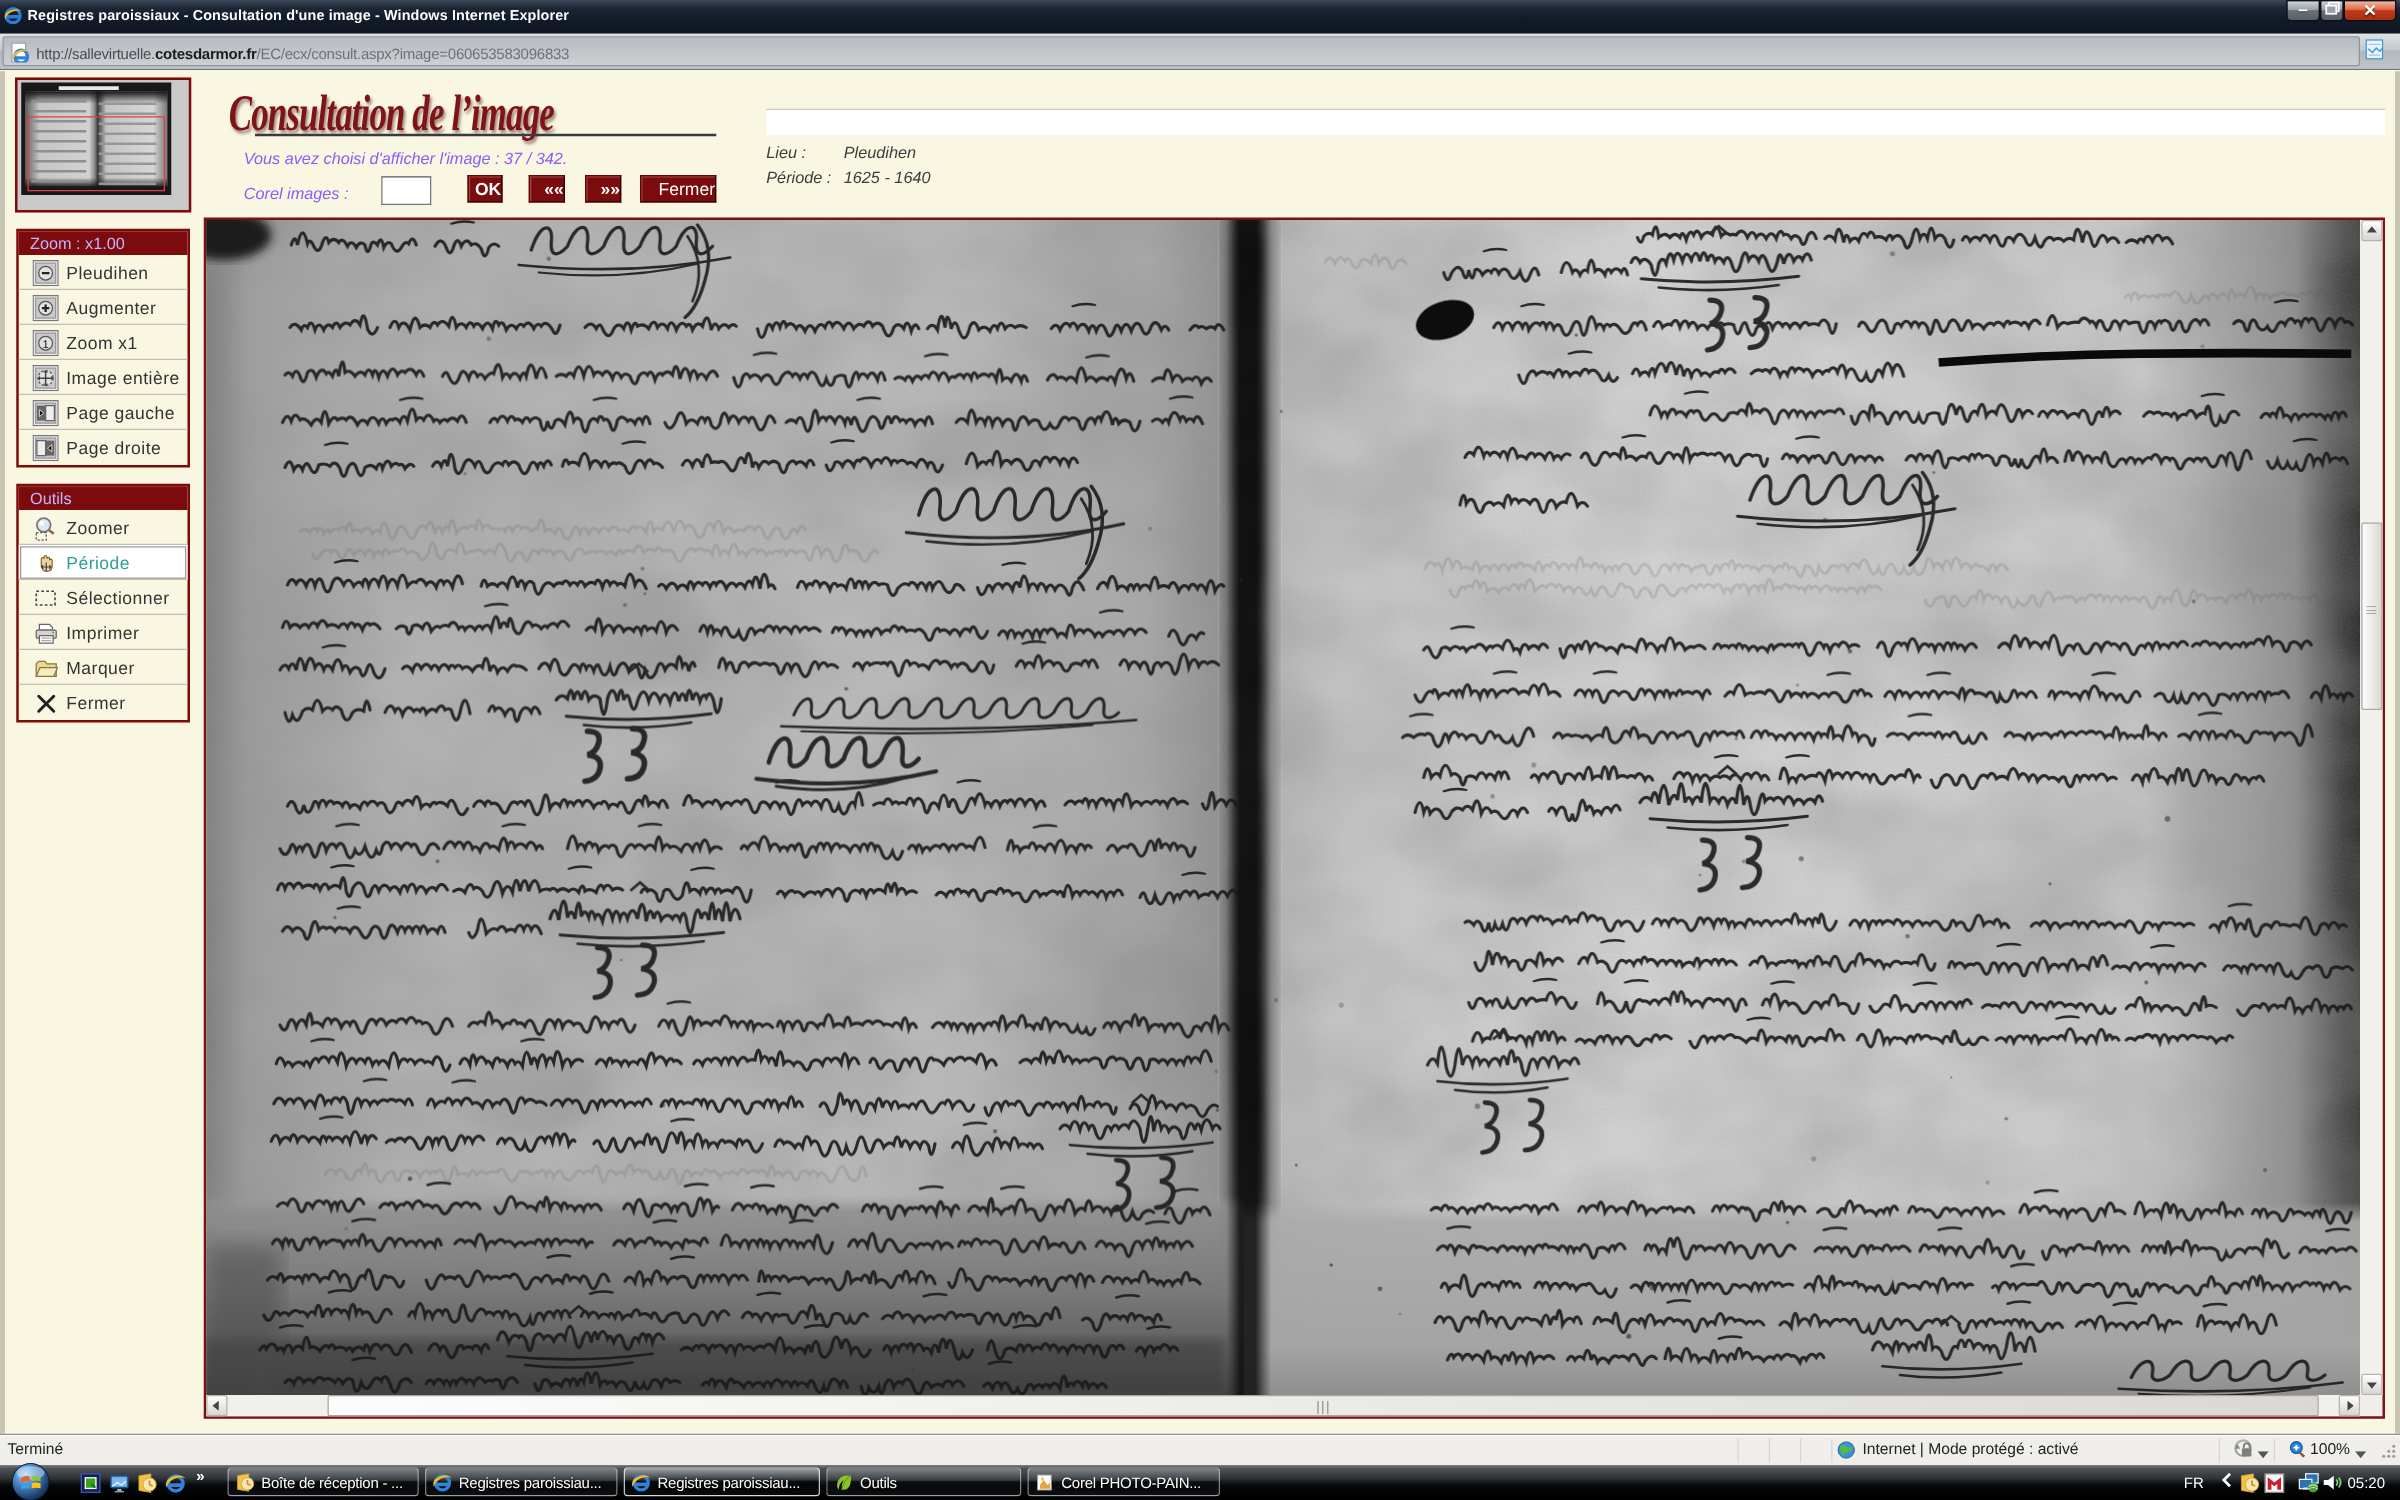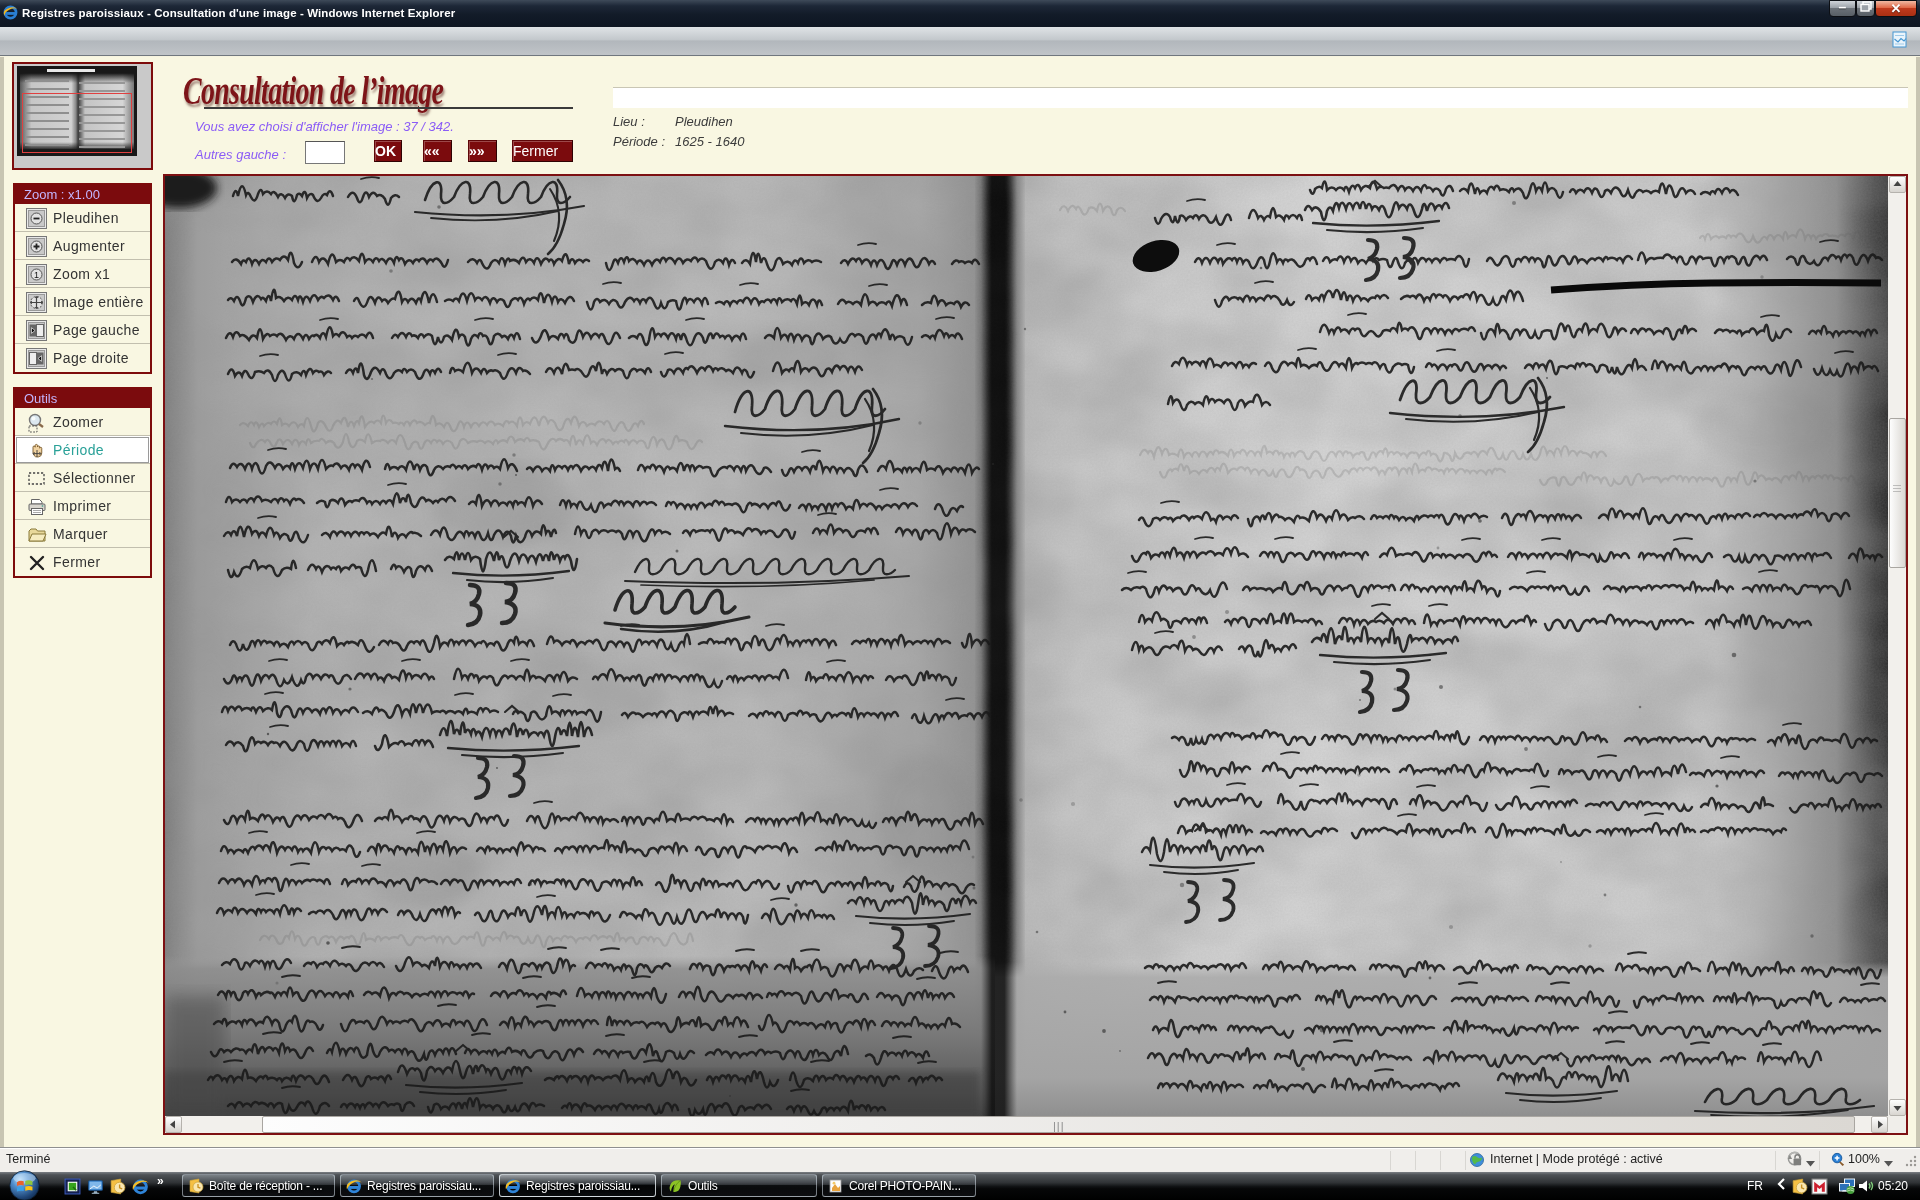--- a/index.html
+++ b/index.html
@@ -34,21 +34,21 @@
 #thumb{position:absolute;left:8px;top:5px;width:141px;height:108px;border:2px solid #7d0b0b;background:#c9c9c9}
 #thumbimg{position:absolute;left:3px;top:2px;width:120px;height:90px;background:#181818}
 #thumb .redbox{position:absolute;left:8px;top:29px;width:110px;height:60px;border:1px solid #e04040}
 #scripttitle{position:absolute;left:179px;top:9px;color:#7d1418;white-space:nowrap;
  font-family:"Liberation Serif",serif;font-style:italic;font-weight:bold;font-size:41px;
  letter-spacing:-1px;transform:scaleX(0.68);transform-origin:0 0;text-shadow:2px 2.5px 3px rgba(80,30,25,0.55)}
 #titleline{position:absolute;left:200px;top:50px;width:369px;height:2px;background:#3a3a3a}
 .hdrtxt{position:absolute;font-style:italic;color:#8b5cf6;font-size:13px}
 #input37{position:absolute;left:301px;top:84px;width:40px;height:23px;background:#fff;border:1px solid #777;border-top-color:#555}
 .rbtn{position:absolute;top:83px;height:22px;background:#7b0b0d;color:#fff;font-size:14px;
- text-align:left;border:1px solid #5e0608;border-right-color:#2e0203;border-bottom-color:#2e0203;
+ text-align:right;border:1px solid #5e0608;border-right-color:#2e0203;border-bottom-color:#2e0203;
  box-shadow:inset 1px 1px 0 rgba(255,255,255,0.25)}
 #whitestrip{position:absolute;left:609px;top:30px;width:1295px;height:21px;background:#fff;border-top:1px solid #c9c6b4}
 .meta{position:absolute;font-style:italic;color:#3c3c3c;font-size:13px}
 
 .panel{position:absolute;left:9px;width:139px;border:2px solid #7d0b0b;background:#f9f7e2}
 .phdr{height:19px;background:#7b0b0d;color:#c4b5fd;font-size:13px;padding:2px 0 0 9px}
 .pitem{position:relative;height:28px;border-bottom:1px solid #c2bfae}
 .pitem:last-child{border-bottom:none}
 .pitem .txt{position:absolute;left:38px;top:6px;font-size:14px;letter-spacing:0.4px;color:#333;white-space:nowrap}
 .pitem .ic{position:absolute;left:11px;top:4px;width:21px;height:21px}
@@ -84,20 +84,27 @@
         <path d="M3.5 13.5h17" stroke="#2a7fd4" stroke-width="4.5"></path>
         <path d="M2 17 Q-1 9 8 5.5 Q18 1.6 23 6.5 Q18 3.8 10 7.5 Q3 11 2 17z" fill="#f4b81e"></path>
       </svg></div>
     <div id="titletxt">Registres paroissiaux - Consultation d'une image - Windows Internet Explorer</div>
     <div id="winbtns"><div class="wbtn"><div class="glyph" style="font-size:14px;line-height:13px">–</div></div><div class="wbtn max"><div class="glyph"><svg width="12" height="11" viewBox="0 0 12 11">
             <rect x="3" y="1" width="8" height="7" fill="none" stroke="#fff" stroke-width="1.4"></rect>
             <rect x="1" y="3.5" width="8" height="6.5" fill="#9ba1a8" stroke="#fff" stroke-width="1.4"></rect>
           </svg></div></div><div class="wbtn close"><div class="glyph" style="font-size:13px">✕</div></div></div>
   </div>
 <div id="addrbar">
+    <div id="addrfield">
+      <div class="abs" style="left:5px;top:4px"><svg width="16" height="16" viewBox="0 0 16 16">
+          <rect x="1.5" y="0.5" width="11" height="15" fill="#fff" stroke="#9aa0a6"></rect>
+          <g transform="translate(1.5,3.5) scale(0.62)"> width="16" height="16" viewBox="0 0 24 24"&gt;<circle cx="12" cy="12.5" r="8.4" fill="none" stroke="#2f84d8" stroke-width="4"></circle><path d="M3.6 14.2h16.8" stroke="#2f84d8" stroke-width="4.4"></path><path d="M1.5 17Q-1 9 8 5Q18 1 23.4 6.8Q17.5 3.5 10 7.4Q3.5 10.5 1.5 17z" fill="#f6bd23"></path></g>
+        </svg></div>
+      <div id="addrtxt">http://sallevirtuelle.<b>cotesdarmor.fr</b><span style="color:#6e7278">/EC/ecx/consult.aspx?image=060653583096833</span></div>
+    </div>
     <div id="cmpicon"><svg width="17" height="18" viewBox="0 0 17 18">
         <rect x="1" y="1" width="13" height="15" fill="#eaf4fb" stroke="#4596d2"></rect>
         <path d="M2.5 8 l3.5 3 3-3.5 3 2.5 2-2.5" stroke="#4596d2" stroke-width="1.2" fill="none"></path>
         <path d="M3 4.5h9M3 13h9" stroke="#9ec9e8" stroke-width="1"></path>
       </svg></div>
   </div>
 <div id="page">
     <div id="thumb">
       <div id="thumbimg">
         <div style="position:absolute;left:3px;top:7px;width:114px;height:76px;background:linear-gradient(90deg,#5a5a5a,#c6c6c6 10%,#d2d2d2 45%,#888 49%,#3a3a3a 51%,#c4c4c4 57%,#d6d6d6 90%,#777)"></div>
@@ -121,21 +128,21 @@
         <div style="position:absolute;left:8px;top:70px;width:44px;height:2px;background:#8f8f8f"></div>
         <div style="position:absolute;left:62px;top:72px;width:46px;height:2px;background:#979797"></div>
         <div style="position:absolute;left:8px;top:78px;width:44px;height:2px;background:#8f8f8f"></div>
         <div style="position:absolute;left:62px;top:80px;width:46px;height:2px;background:#979797"></div>
       </div>
       <div class="redbox"></div>
     </div>
     <div id="scripttitle">Consultation de l’image</div>
     <div id="titleline"></div>
     <div class="hdrtxt" style="left:191px;top:62px">Vous avez choisi d'afficher l'image : 37 / 342.</div>
-    <div class="hdrtxt" style="left:191px;top:90px">Autres gauche :</div>
+    <div class="hdrtxt" style="left:191px;top:90px">Corel images :</div>
     <div id="input37"></div>
     <div class="rbtn" style="left:370px;width:28px;padding-top:2px;font-weight:bold">OK</div>
     <div class="rbtn" style="left:419px;width:29px;padding-top:2px;font-weight:bold">««</div>
     <div class="rbtn" style="left:464px;width:29px;padding-top:2px;font-weight:bold">»»</div>
     <div class="rbtn" style="left:508px;width:61px;padding-top:2px">Fermer</div>
     <div id="whitestrip"></div>
     <div class="meta" style="left:609px;top:57px">Lieu :</div>
     <div class="meta" style="left:671px;top:57px">Pleudihen</div>
     <div class="meta" style="left:609px;top:77px">Période :</div>
     <div class="meta" style="left:671px;top:77px">1625 - 1640</div>

